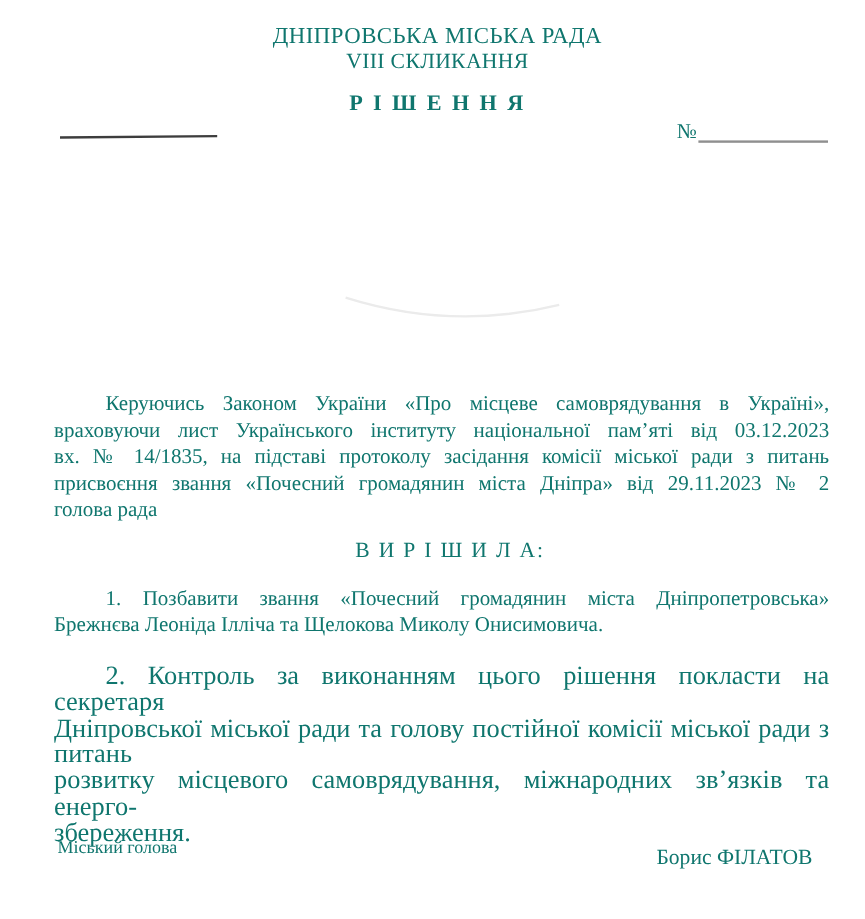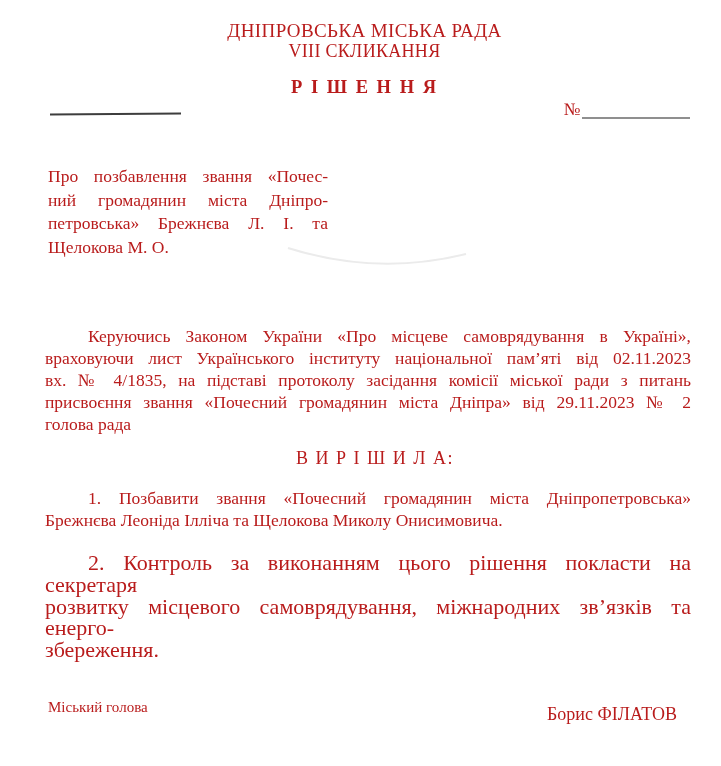--- a/index.html
+++ b/index.html
@@ -2,21 +2,21 @@
 <html lang="uk"><head>
 <meta charset="utf-8">
 <style>
   html,body{margin:0;padding:0;background:#ffffff;}
   .page{
     position:relative;
     width:721px;height:766px;
     background:#ffffff;
     overflow:hidden;
     font-family:"Liberation Serif","DejaVu Serif",serif;
-    color:#b91c1c;
+    color:#0f766e;
     -webkit-font-smoothing:antialiased;
   }
   .abs{position:absolute;}
   
   .hdr{left:38px;width:653px;text-align:center;white-space:nowrap;}
   .hdr-council{top:20px;font-size:19px;letter-spacing:.4px;}
   .hdr-convocation{top:41px;font-size:18px;letter-spacing:.3px;}
   .hdr-doctype{top:61px;font-size:18.5px;font-weight:bold;letter-spacing:2px;margin-top:16px;}
   
   .date-line{left:50px;top:113px;width:131px;height:2px;background:#3d3d3d;transform:rotate(-.5deg);}
@@ -43,48 +43,43 @@
 <div class="page">
 
   <div class="abs hdr hdr-council">ДНІПРОВСЬКА МІСЬКА РАДА</div>
   <div class="abs hdr hdr-convocation">VIII СКЛИКАННЯ</div>
   <div class="abs hdr hdr-doctype">Р І Ш Е Н Н Я</div>
 
   <div class="abs date-line"></div>
   <div class="abs num-label">№</div>
   <div class="abs num-line"></div>
 
-  <div class="abs subject">
-    <div class="textline just">Про позбавлення звання «Почес-</div>
-    <div class="textline just">ний громадянин міста Дніпро-</div>
-    <div class="textline just">петровська» Брежнєва Л. І. та</div>
-    <div class="textline">Щелокова М. О.</div>
-  </div>
 
   <svg class="abs artifact" width="190" height="42" viewBox="0 0 190 42">
     <path d="M6,12 Q95,40 184,18" fill="none" stroke="#ebebeb" stroke-width="2"></path>
   </svg>
 
   <div class="abs preamble">
     <div class="textline just indent">Керуючись Законом України «Про місцеве самоврядування в Україні»,</div>
-    <div class="textline just">враховуючи лист Українського інституту національної пам’яті від 02.11.2023</div>
-    <div class="textline just">вх. № 4/1835, на підставі протоколу засідання комісії міської ради з питань</div>
+    <div class="textline just">враховуючи лист Українського інституту національної пам’яті від 03.12.2023</div>
+    <div class="textline just">вх. № 14/1835, на підставі протоколу засідання комісії міської ради з питань</div>
     <div class="textline just">присвоєння звання «Почесний громадянин міста Дніпра» від 29.11.2023 № 2</div>
     <div class="textline">голова рада</div>
   </div>
 
   <div class="abs resolution-heading">В И Р І Ш И Л А:</div>
 
   <div class="abs item1">
     <div class="textline just indent">1. Позбавити звання «Почесний громадянин міста Дніпропетровська»</div>
     <div class="textline">Брежнєва Леоніда Ілліча та Щелокова Миколу Онисимовича.</div>
   </div>
 
   <div class="abs item2">
     <div class="textline just indent">2. Контроль за виконанням цього рішення покласти на секретаря</div>
+    <div class="textline just">Дніпровської міської ради та голову постійної комісії міської ради з питань</div>
     <div class="textline just">розвитку місцевого самоврядування, міжнародних зв’язків та енерго-</div>
     <div class="textline">збереження.</div>
   </div>
 
   <div class="abs sig-title">Міський голова</div>
   <div class="abs sig-name">Борис ФІЛАТОВ</div>
 
 </div>
 
 </body></html>

